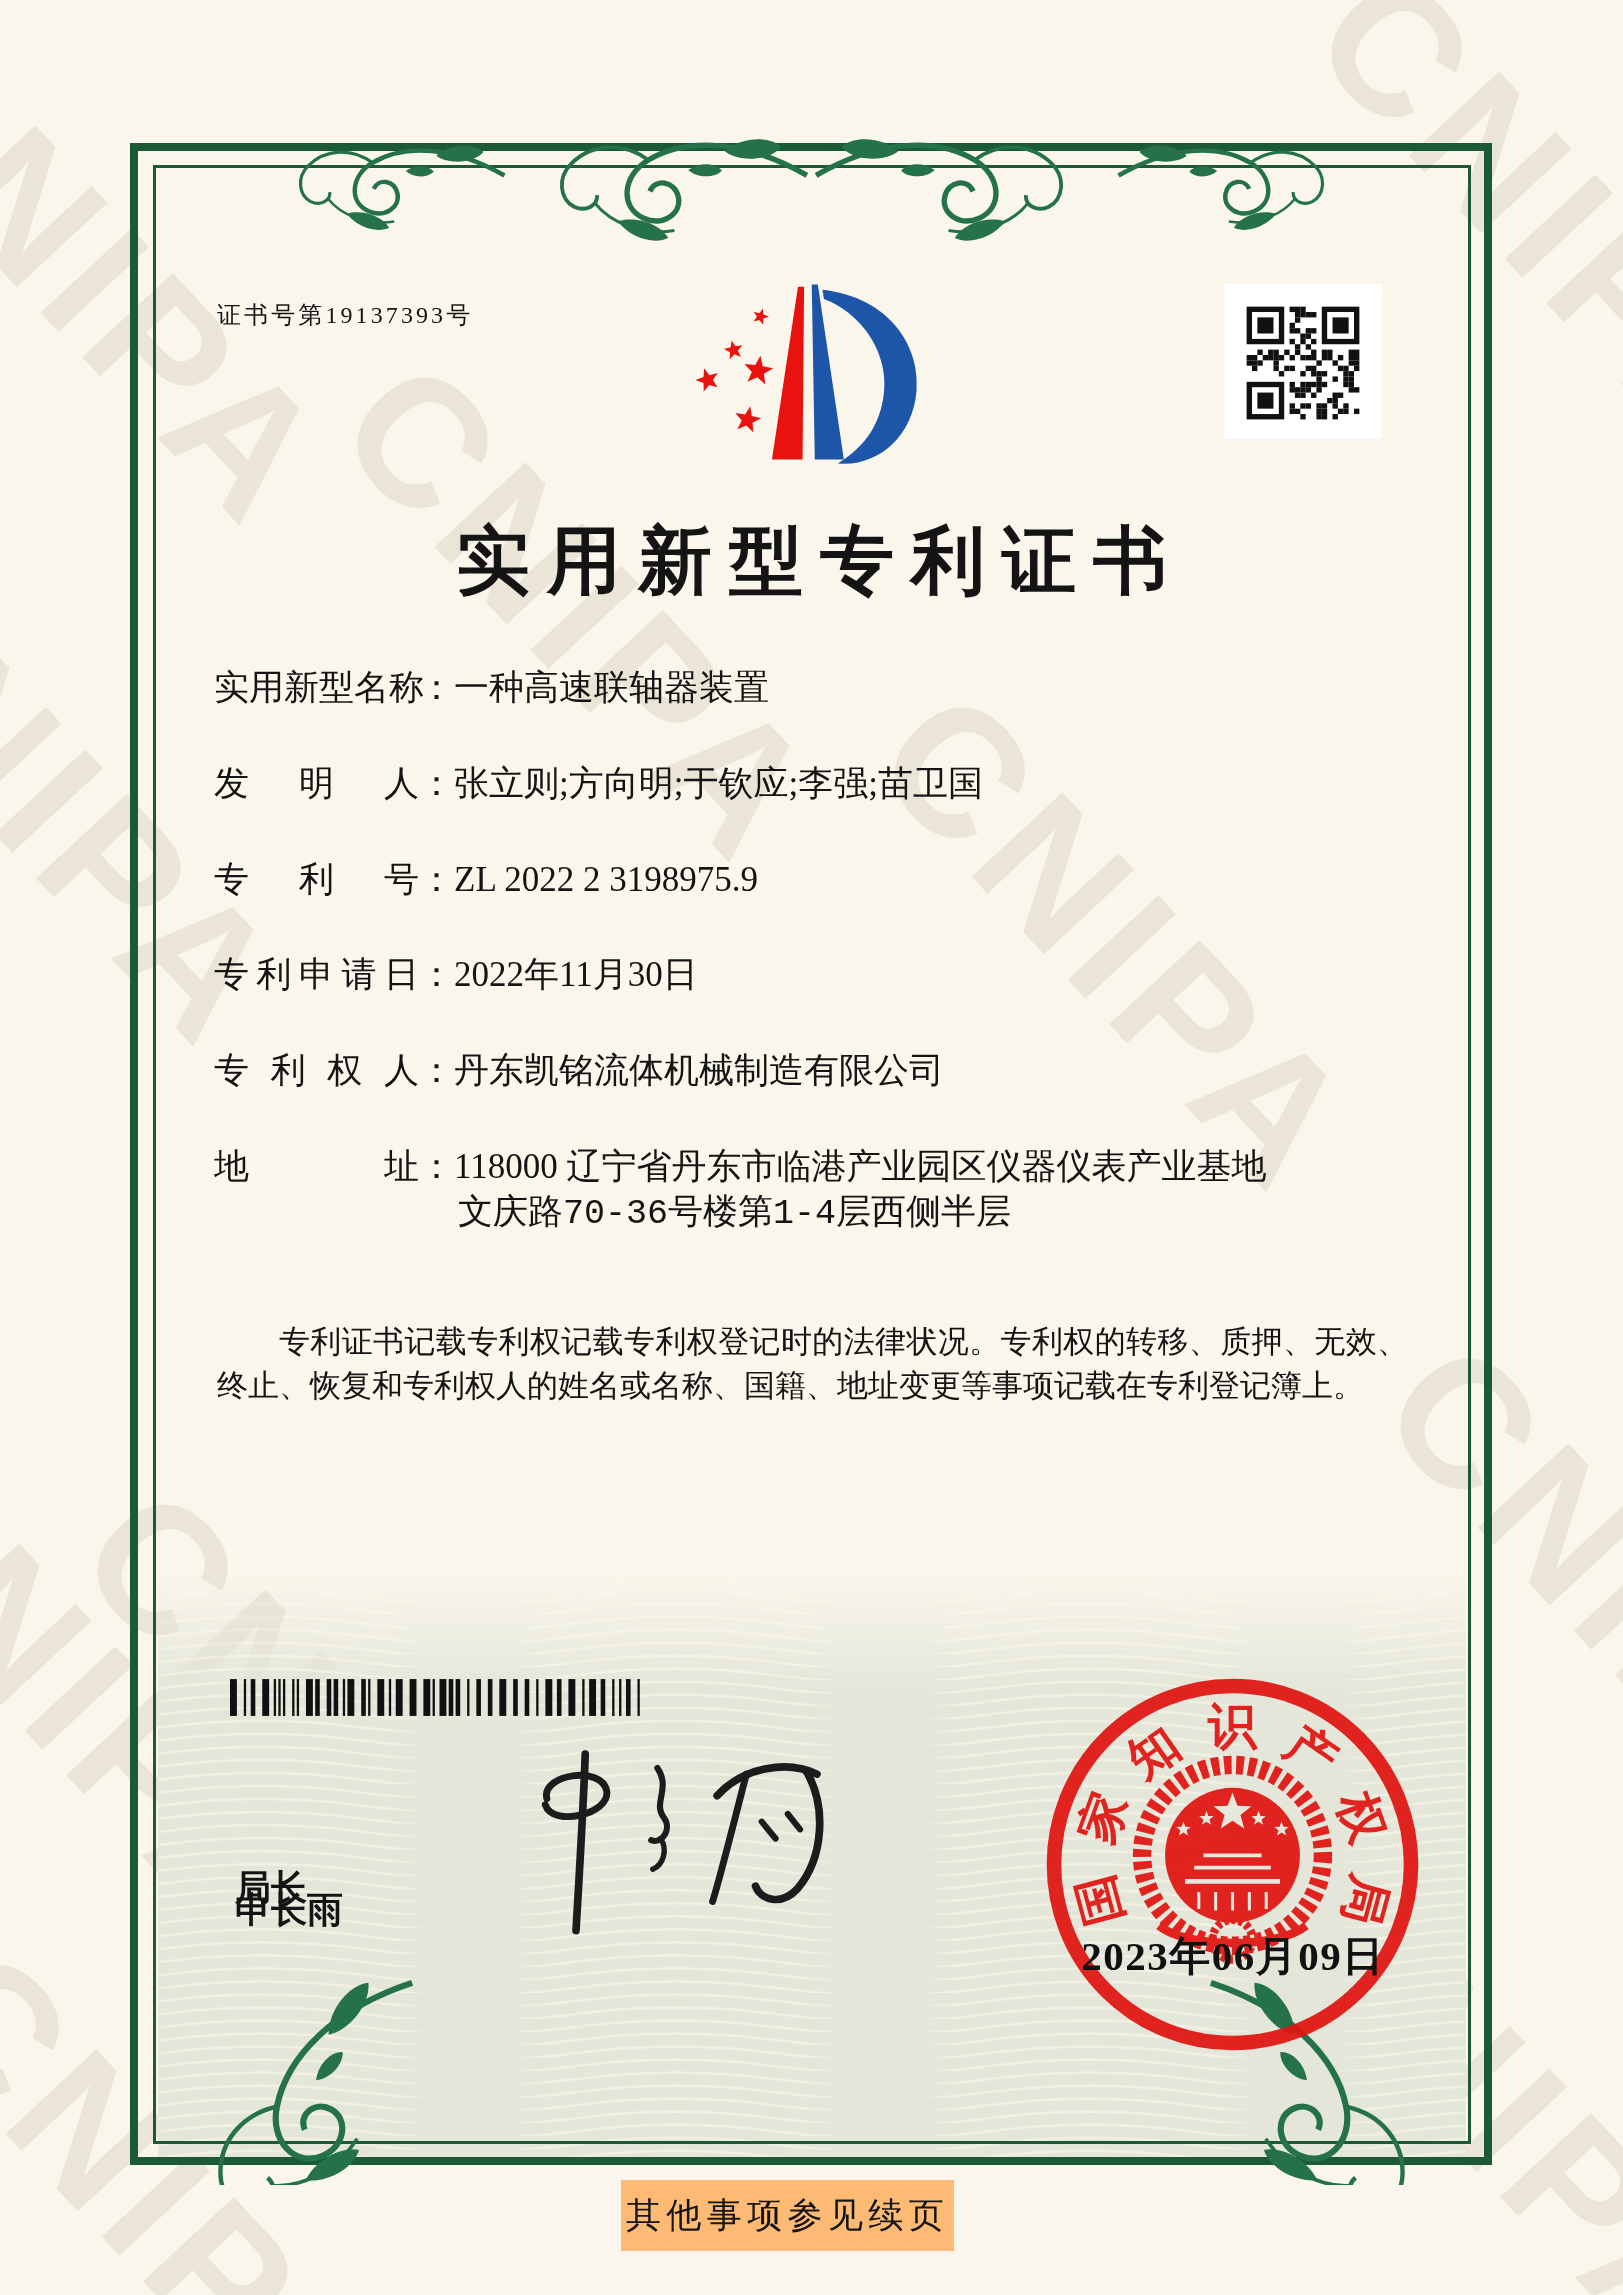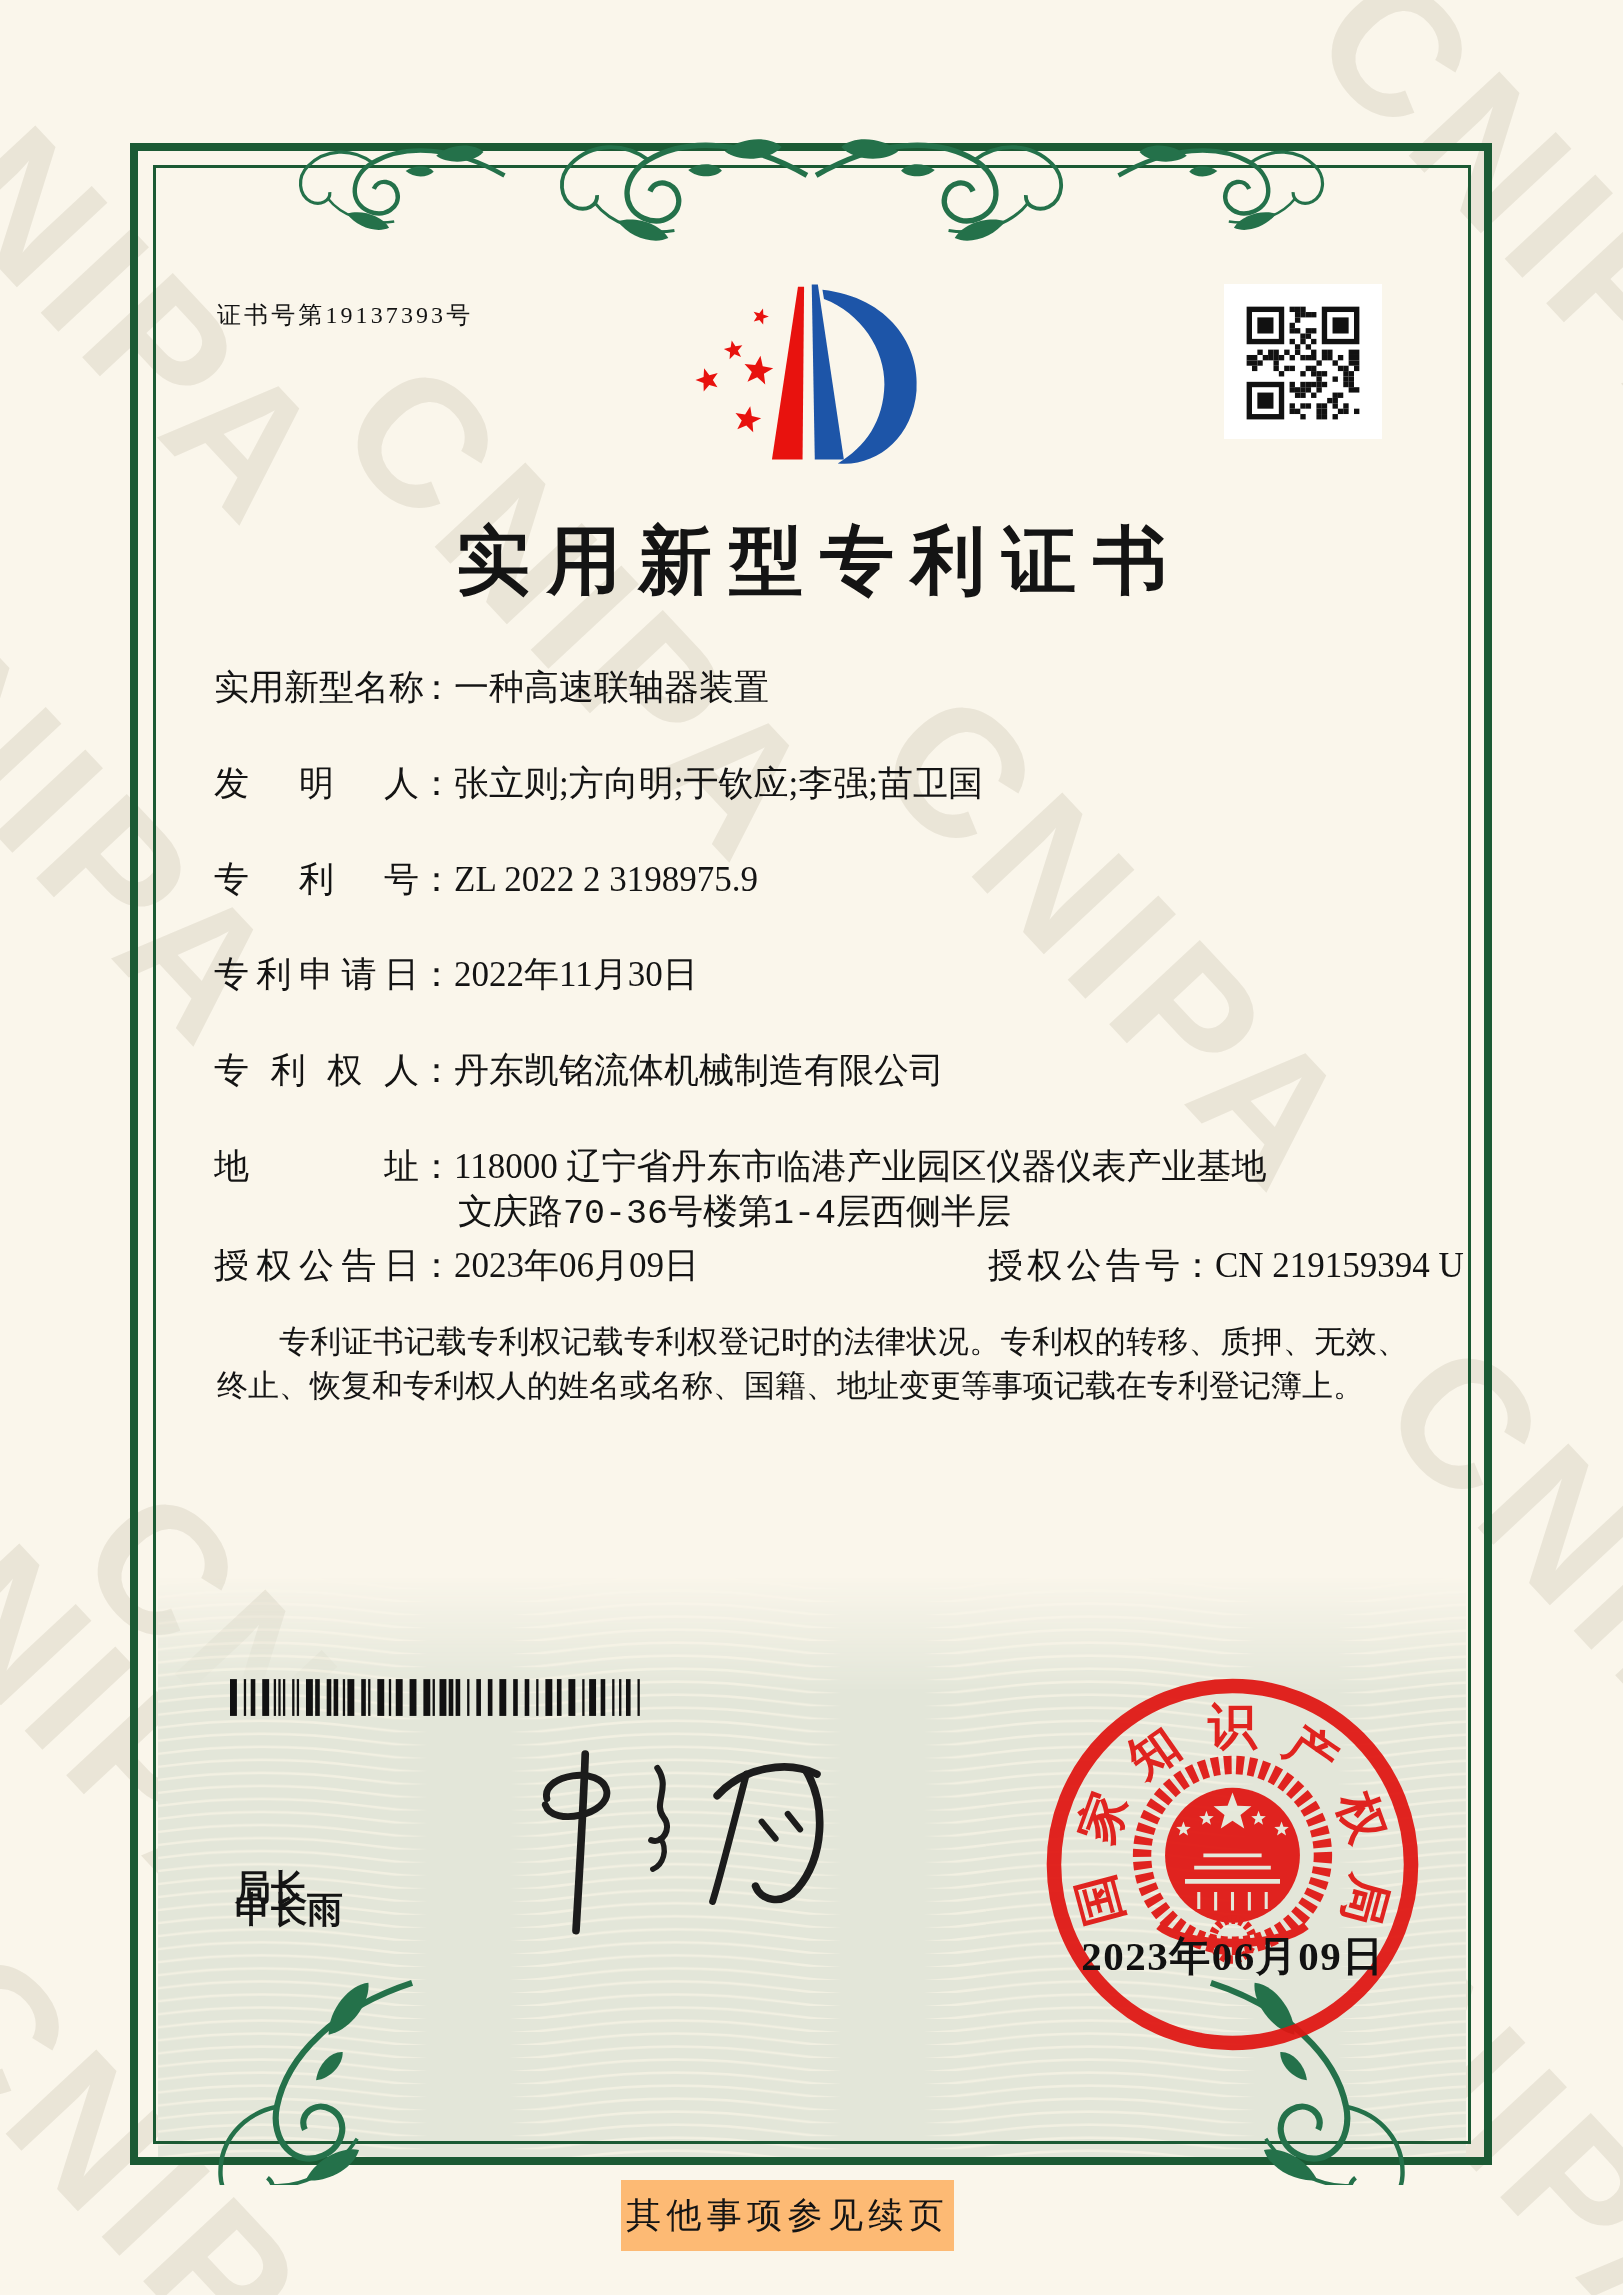--- a/index.html
+++ b/index.html
@@ -308,24 +308,20 @@
   <div class="row" style="top:951px">
     <span class="lbl">专利申请日</span><span class="colon">：</span><span>2022年11月30日</span>
   </div>
   <div class="row" style="top:1047px">
     <span class="lbl">专利权人</span><span class="colon">：</span><span>丹东凯铭流体机械制造有限公司</span>
   </div>
   <div class="row" style="top:1143px">
     <span class="lbl">地址</span><span class="colon">：</span><span>118000 辽宁省丹东市临港产业园区仪器仪表产业基地</span>
   </div>
   <div class="addr2">文庆路70-36号楼第1-4层西侧半层</div>
-  <div class="row" style="top:1242px">
-    <span class="lbl">授权公告日</span><span class="colon">：</span><span>2023年06月09日</span>
-    <span class="grant-no-pair"><span class="lbl-s">授权公告号</span><span class="colon">：</span><span>CN 219159394 U</span></span>
-  </div>
 
   <div class="paras">
     <p>专利证书记载专利权记载专利权登记时的法律状况。专利权的转移、质押、无效、终止、恢复和专利权人的姓名或名称、国籍、地址变更等事项记载在专利登记簿上。</p>
   </div>
 
   <div class="barcode">
     <svg id="bc-svg" width="419" height="37" viewBox="0 0 546 48">
         <rect x="0" y="0" width="9" height="48" fill="#111"></rect>
         <rect x="18" y="0" width="3" height="48" fill="#111"></rect>
         <rect x="27" y="0" width="6" height="48" fill="#111"></rect>

